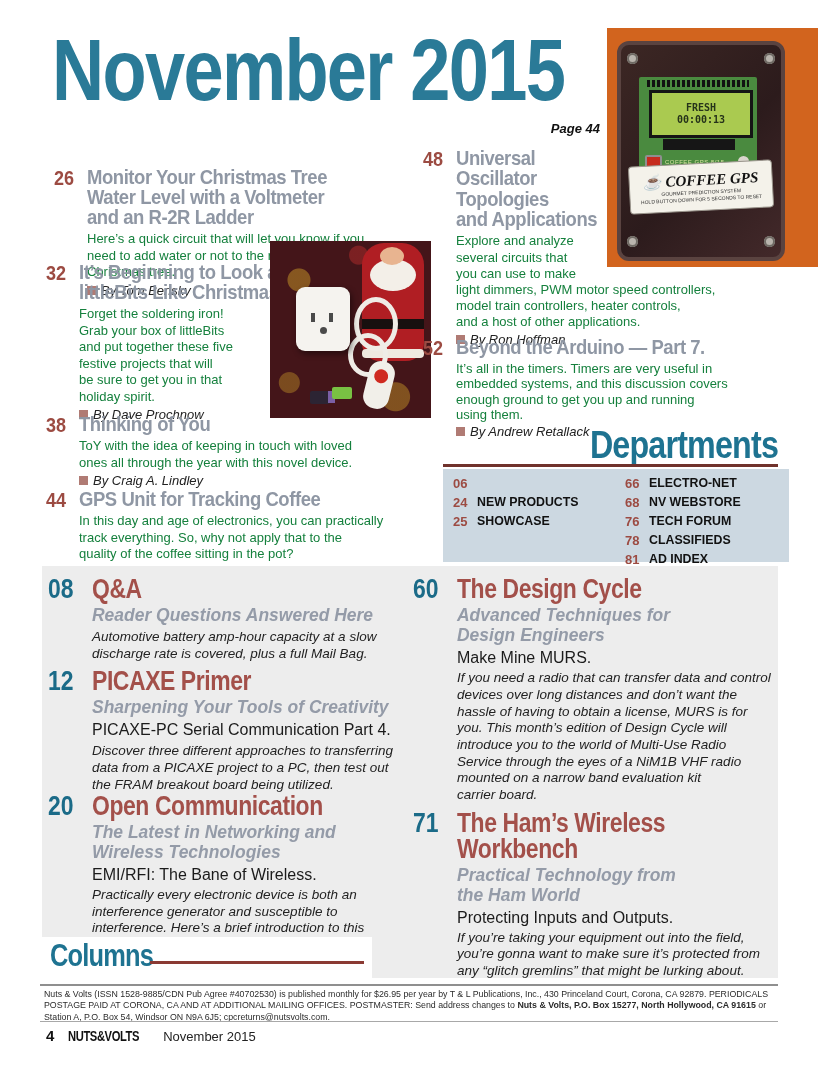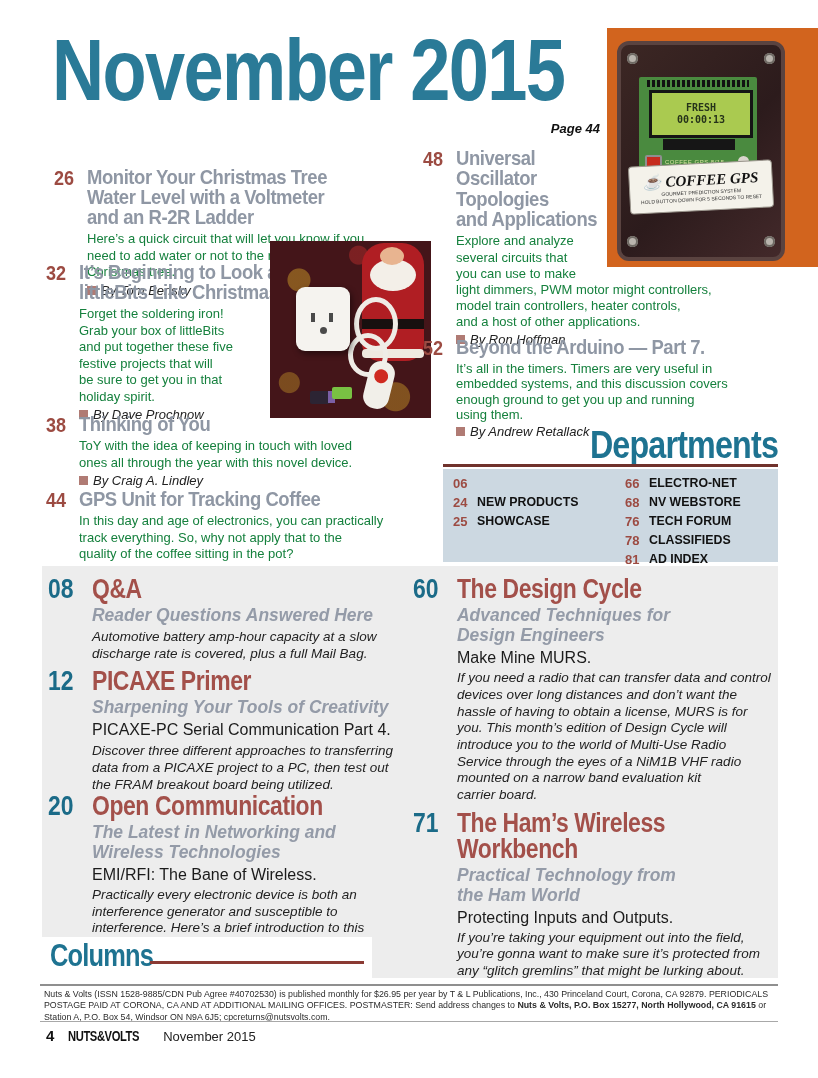--- a/index.html
+++ b/index.html
@@ -21,21 +21,21 @@
   .ftitle{font-size:21px;font-weight:bold;color:#8f97a4;line-height:.96;
           white-space:pre-line;transform:scaleX(.88);transform-origin:0 0;letter-spacing:-.5px;}
   .fdesc{font-size:13px;line-height:1.27;color:#15803d;white-space:pre-line;margin-top:4px;}
   .fby{margin-top:2px;font-size:13px;font-style:italic;color:#222;display:flex;align-items:center;}
   .sq{display:inline-block;width:9px;height:9px;background:#b07b74;margin-right:5px;flex:0 0 9px;}
 
   
   #dept-head{left:443px;top:428px;width:335px;text-align:right;font-size:38px;font-weight:bold;
              color:#1e7391;line-height:.9;transform:scaleX(.85);transform-origin:100% 0;letter-spacing:-1px;}
   #dept-rule{left:443px;top:464px;width:335px;height:3px;background:#70322c;}
-  #dept-box{left:443px;top:469px;width:335px;height:93px;background:#ccd8e1;}
+  #dept-box{left:443px;top:469px;width:335px;height:93px;background:#ccd8e1;padding-left:11px;}
   .dept-col{position:absolute;top:7px;}
   .drow{display:flex;margin-bottom:4px;}
   .dnum{width:24px;flex:0 0 24px;font-size:13px;font-weight:bold;color:#9c4b42;}
   .dlabel{font-size:13px;font-weight:bold;color:#111;line-height:1.05;white-space:pre-line;
           transform:scaleX(.95);transform-origin:0 0;}
   .dsub{font-size:11.5px;font-style:italic;color:#222;line-height:1.1;white-space:pre-line;margin:1px 0 3px 0;}
 
   
   #col-box{left:42px;top:566px;width:736px;height:412px;background:#ededed;}
   .colblk{position:absolute;display:flex;}
@@ -232,21 +232,21 @@
   <div class="feat" style="left:423px;top:148px;">
     <span class="fnum">48</span>
     <div class="fbody">
       <div class="ftitle" style="line-height:.97;">Universal
 Oscillator
 Topologies
 and Applications</div>
       <div class="fdesc" style="line-height:1.24;">Explore and analyze
 several circuits that
 you can use to make
-light dimmers, PWM motor might controllers,
+light dimmers, PWM motor speed controllers,
 model train controllers, heater controls,
 and a host of other applications.</div>
       <div class="fby">
           <span class="sq"></span>
           <span>By Ron Hoffman</span>
         </div>
     </div>
   </div>
 
   <div class="feat" style="left:423px;top:337px;">

